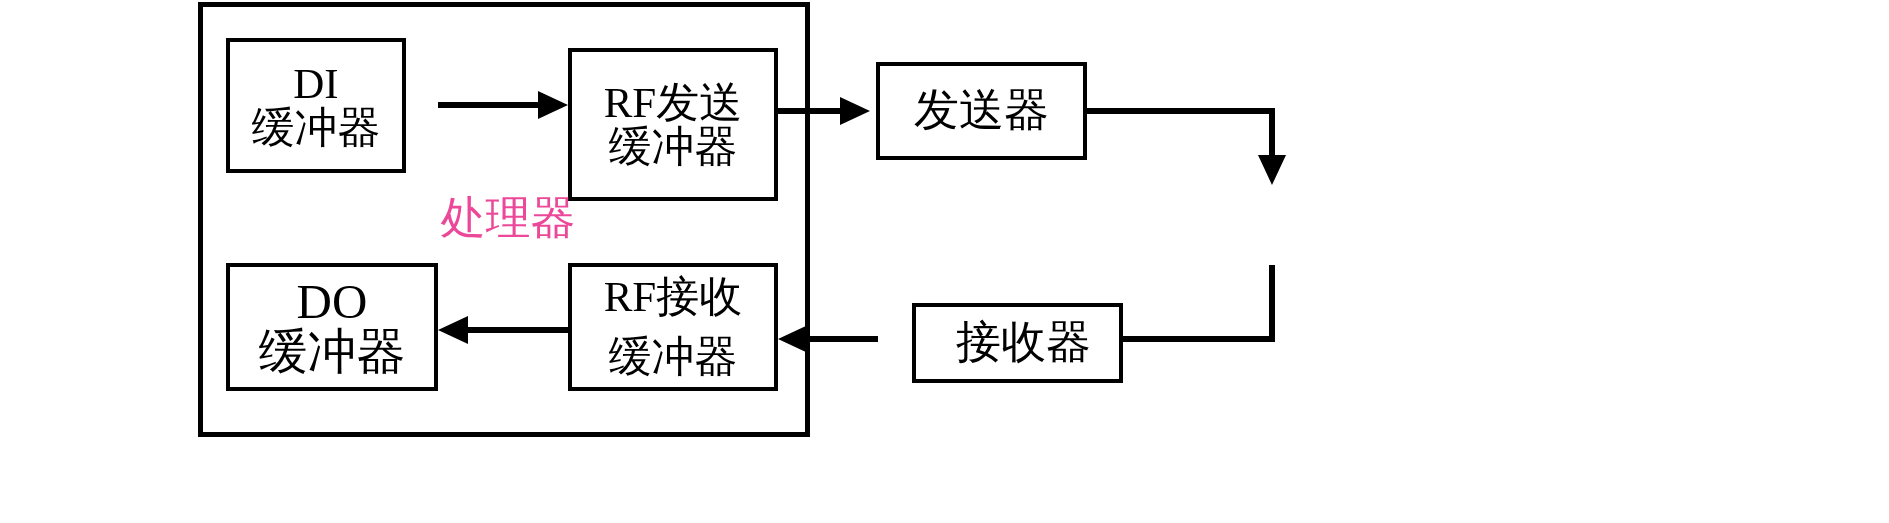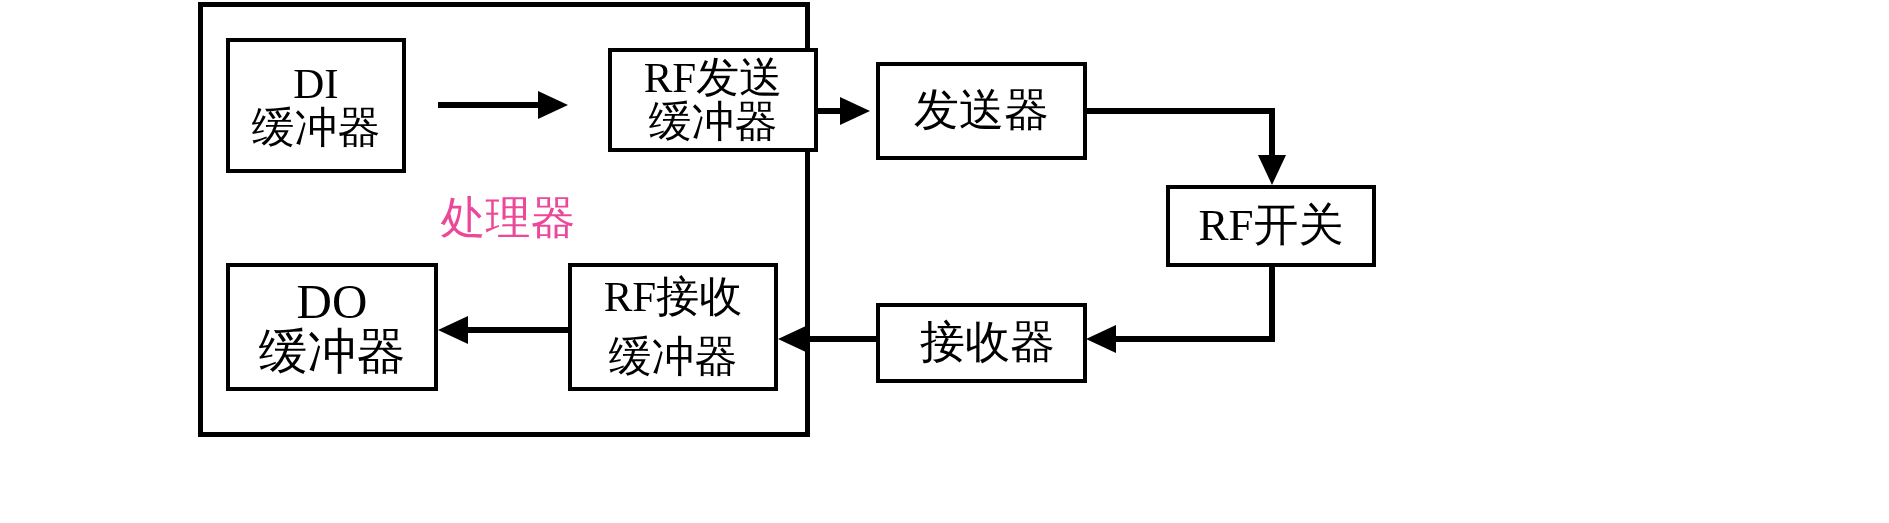--- a/index.html
+++ b/index.html
@@ -53,24 +53,24 @@
     height: 56px;
     font-size: 45px;
     line-height: 56px;
     text-align: center;
     color: #ec4899;
     z-index: 5;
     white-space: nowrap;
   }
   
   #block-di-buffer      { left: 226px;  top: 38px;  width: 180px; height: 135px; font-size: 43px; z-index: 4; }
-  #block-rf-tx-buffer   { left: 568px;  top: 48px;  width: 210px; height: 104px; font-size: 43px; z-index: 4; margin-left: 40px; }
+  #block-rf-tx-buffer   { left: 568px;  top: 48px;  width: 210px; height: 153px; font-size: 43px; z-index: 4; }
   #block-transmitter    { left: 876px;  top: 62px;  width: 211px; height: 98px;  font-size: 45px; z-index: 4; text-align: right; }
   #block-rf-switch      { left: 1166px; top: 185px; width: 210px; height: 82px;  font-size: 45px; z-index: 4; }
-  #block-receiver       { left: 876px;  top: 303px; width: 211px; height: 80px;  font-size: 45px; z-index: 4; padding-left: 12px; }
+  #block-receiver       { left: 912px;  top: 303px; width: 211px; height: 80px;  font-size: 45px; z-index: 4; padding-left: 12px; }
   #block-rf-rx-buffer   { left: 568px;  top: 263px; width: 210px; height: 128px; font-size: 43px; z-index: 4; gap: 16px; }
   #block-do-buffer      { left: 226px;  top: 263px; width: 212px; height: 128px; font-size: 49px; z-index: 4; }
 
   
   .hline, .vline {
     position: absolute;
     background: #000000;
     z-index: 3;
   }
   .hline { height: 6px; }
@@ -123,23 +123,20 @@
   <div class="arrow-r" style="left:840px; top:97px;"></div>
 
   <div class="box" id="block-transmitter">
     <span class="ln">发送器</span>
   </div>
 
   <div class="hline" style="left:1086px; top:108px; width:189px;"></div>
   <div class="vline" style="left:1269px; top:108px; height:50px;"></div>
   <div class="arrow-d" style="left:1258px; top:155px;"></div>
 
-  <div class="box" id="block-rf-switch">
-    <span class="ln">RF开关</span>
-  </div>
 
   <div class="vline" style="left:1269px; top:265px; height:74px;"></div>
   <div class="hline" style="left:1116px; top:336px; width:159px;"></div>
   <div class="arrow-l" style="left:1086px; top:325px;"></div>
 
   <div class="box" id="block-receiver">
     <span class="ln">接收器</span>
   </div>
 
   <div class="hline" style="left:808px; top:336px; width:70px;"></div>

